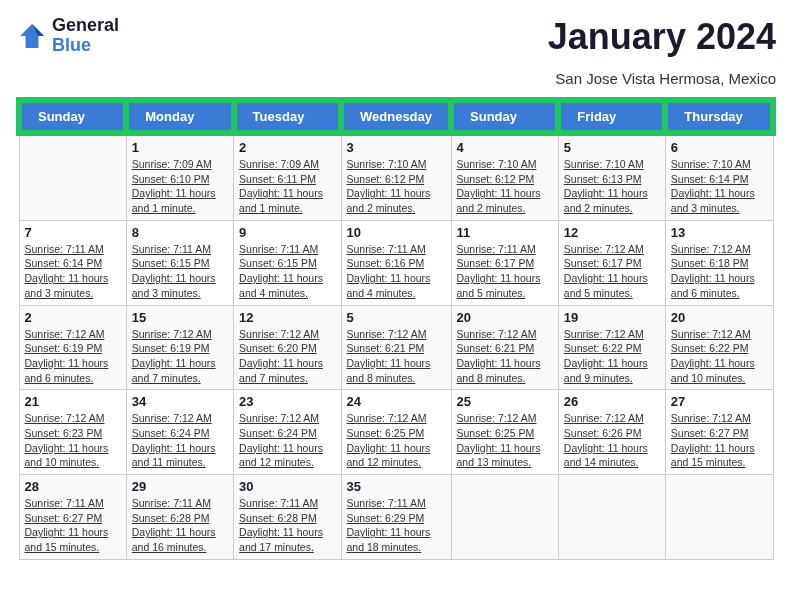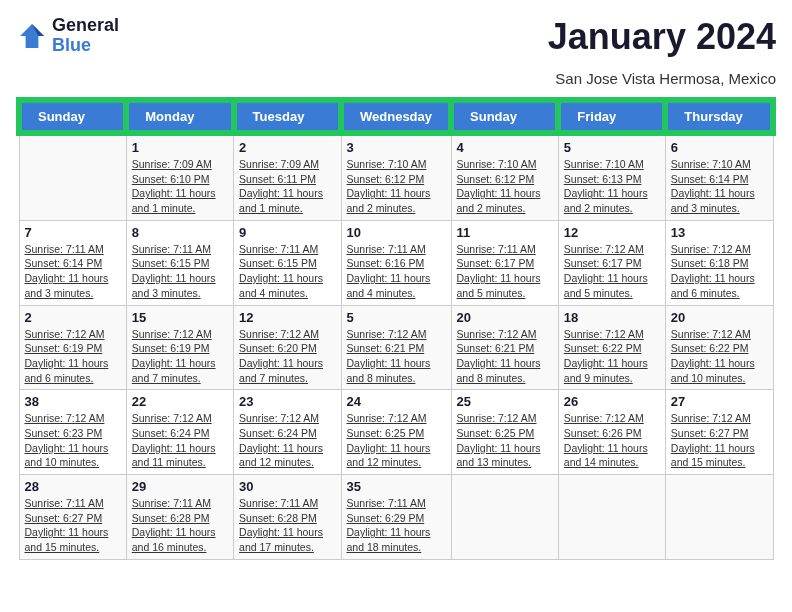--- a/index.html
+++ b/index.html
@@ -234,41 +234,41 @@
 Sunset: 6:21 PM
 Daylight: 11 hours and 8 minutes.</div>
         </td>
         <td>
           <span class="day-number">20</span>
           <div class="day-info" style="white-space: pre-line;">Sunrise: 7:12 AM
 Sunset: 6:21 PM
 Daylight: 11 hours and 8 minutes.</div>
         </td>
         <td>
-          <span class="day-number">18</span>
+          <span class="day-number">19</span>
           <div class="day-info" style="white-space: pre-line;">Sunrise: 7:12 AM
 Sunset: 6:22 PM
 Daylight: 11 hours and 9 minutes.</div>
         </td>
         <td>
           <span class="day-number">20</span>
           <div class="day-info" style="white-space: pre-line;">Sunrise: 7:12 AM
 Sunset: 6:22 PM
 Daylight: 11 hours and 10 minutes.</div>
         </td>
       </tr>
       <tr>
         <td>
-          <span class="day-number">38</span>
+          <span class="day-number">21</span>
           <div class="day-info" style="white-space: pre-line;">Sunrise: 7:12 AM
 Sunset: 6:23 PM
 Daylight: 11 hours and 10 minutes.</div>
         </td>
         <td>
-          <span class="day-number">22</span>
+          <span class="day-number">34</span>
           <div class="day-info" style="white-space: pre-line;">Sunrise: 7:12 AM
 Sunset: 6:24 PM
 Daylight: 11 hours and 11 minutes.</div>
         </td>
         <td>
           <span class="day-number">23</span>
           <div class="day-info" style="white-space: pre-line;">Sunrise: 7:12 AM
 Sunset: 6:24 PM
 Daylight: 11 hours and 12 minutes.</div>
         </td>

